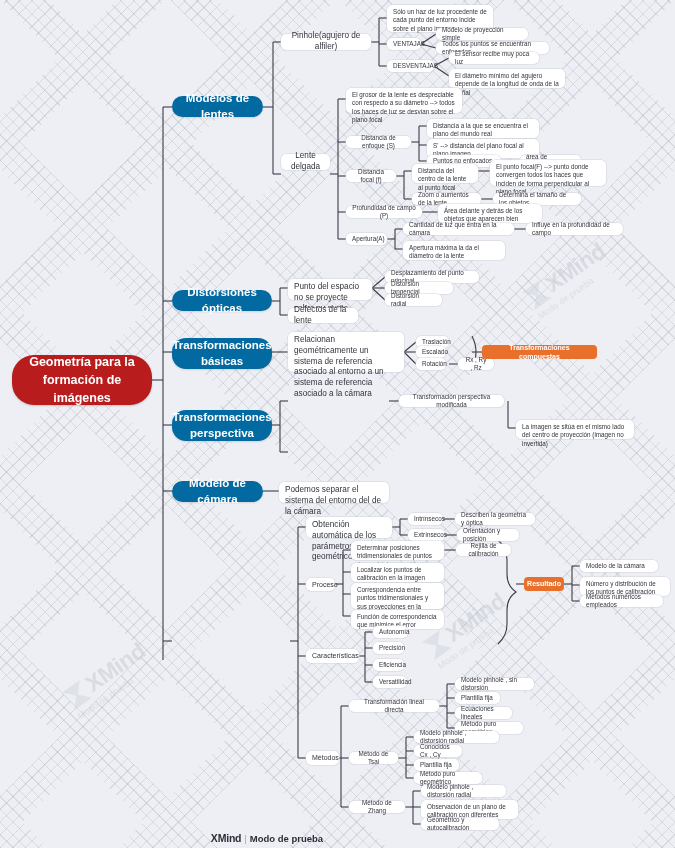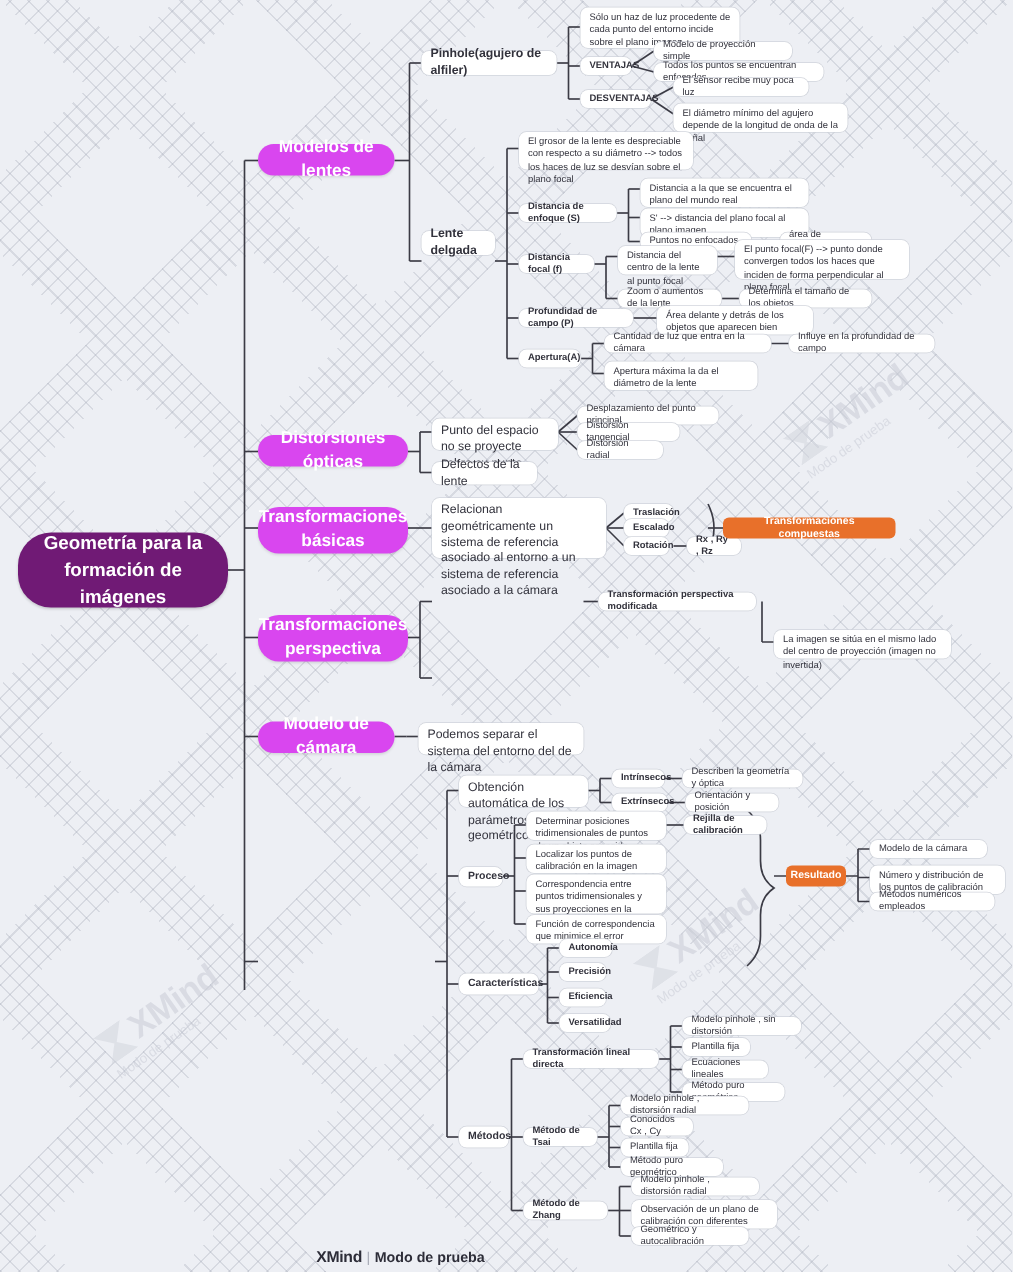--- a/index.html
+++ b/index.html
@@ -51,34 +51,34 @@
 
   #canvas{position:absolute;inset:0;}
   svg#links{position:absolute;left:0;top:0;width:675px;height:848px;pointer-events:none;}
 
   .node{
     position:absolute;
     box-sizing:border-box;
   }
   
   .central{
-    background:#701a75;
+    background:#b91c1c;
     color:#ffffff;
     border-radius:22px;
     font-size:12.5px;
     font-weight:bold;
     line-height:1.45;
     text-align:center;
     display:flex;align-items:center;justify-content:center;
     padding:8px 10px;
     box-shadow:0 1px 2px rgba(0,0,0,.18);
   }
   
   .branch{
-    background:#d946ef;
+    background:#0369a1;
     color:#ffffff;
     border-radius:14px;
     font-size:11.5px;
     font-weight:bold;
     line-height:1.35;
     text-align:center;
     display:flex;align-items:center;justify-content:center;
     padding:5px 12px;
     box-shadow:0 1px 2px rgba(0,0,0,.12);
   }
@@ -96,21 +96,21 @@
   }
   
   .card{
     background:#ffffff;
     border-radius:5px;
     color:#32323c;
     display:flex;align-items:center;
     padding:3px 6px;
     box-shadow:0 0 0 .5px rgba(205,208,216,.9);
   }
-  .card.b{font-weight:bold;}
+  .card.b{font-weight:normal;text-align:center;}
   .f9{font-size:8.2px;line-height:1.32;}
   .f8{font-size:7px;line-height:1.34;}
   .f65{font-size:6.3px;line-height:1.34;}
   .topline{align-items:flex-start;}
   #footer{
     position:absolute;left:0;bottom:4px;width:534px;
     text-align:center;
     font-size:9.5px;
     color:#2d2d38;
   }

